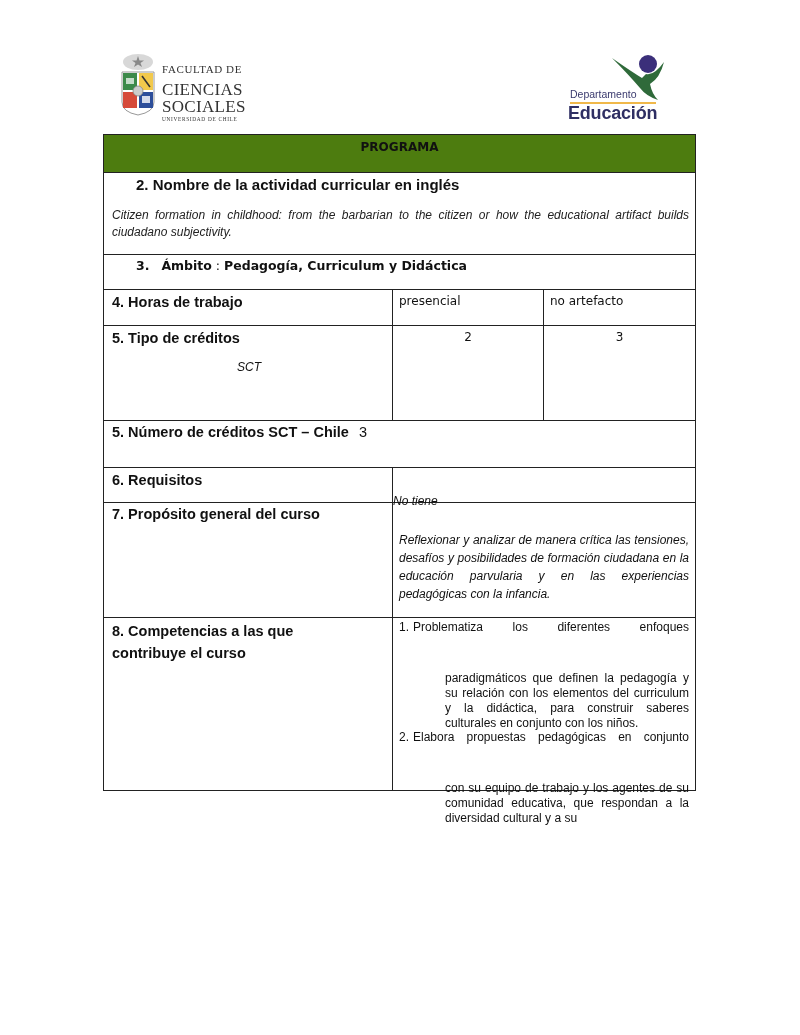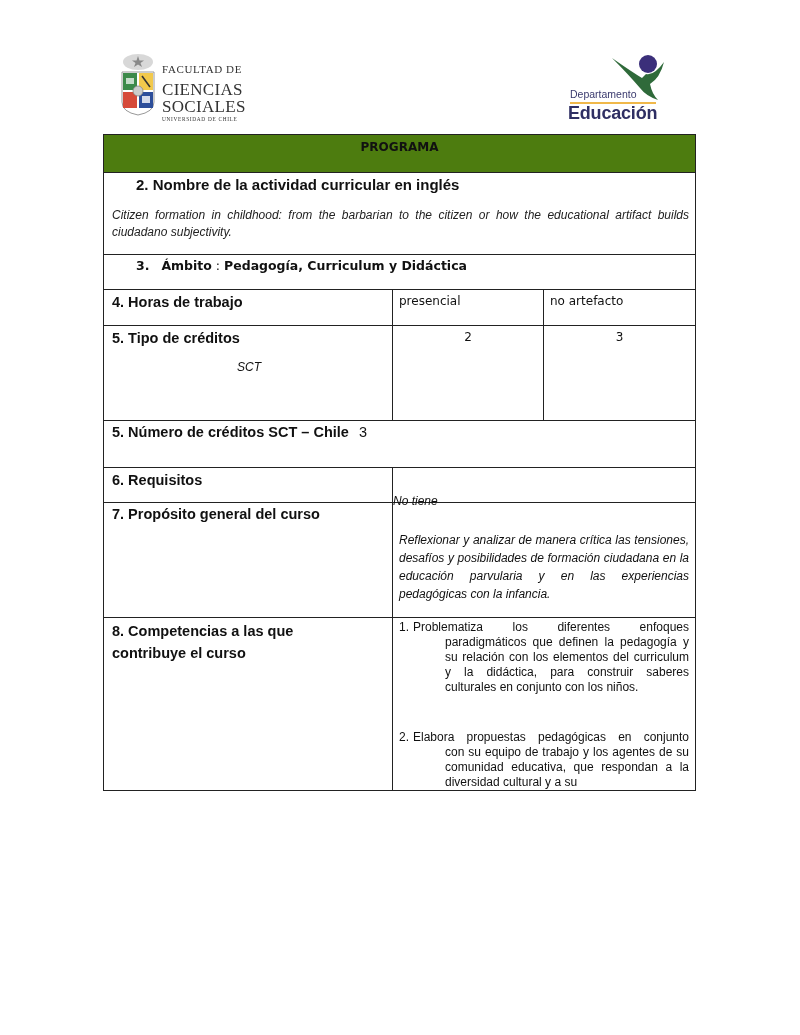--- a/index.html
+++ b/index.html
@@ -49,21 +49,21 @@
   .r7 { height: 115px; }
   .r8 { height: 173px; }
 
   .lbl { font-size: 14.5px; font-weight: bold; position: absolute; left: 8px; line-height: 22px; }
   .val { font-family: "DejaVu Sans", sans-serif; font-size: 12px; position: absolute; }
 
   .purpose { font-style: italic; font-size: 12px; line-height: 18px; text-align: justify; position: absolute; left: 6px; right: 6px; top: 28px; }
 
   .comp { font-size: 12px; line-height: 15px; position: absolute; left: 6px; right: 6px; }
   .comp .num { position: absolute; left: 0; top: 0; }
-  .comp .txt { display: block; text-indent: 0; padding-left: 46px; text-align: justify; }
+  .comp .txt { display: block; text-indent: 0; padding-left: 46px; text-align: justify; margin-top: 36px; }
 </style>
 </head>
 <body>
 
 <div class="logo-fcs">
   <svg class="crest" viewBox="0 0 36 64">
     <ellipse cx="18" cy="10" rx="15" ry="8" fill="#d8d8d8"></ellipse>
     <polygon points="18,4 19.5,8.5 24,8.5 20.5,11 22,15 18,12.5 14,15 15.5,11 12,8.5 16.5,8.5" fill="#888"></polygon>
     <path d="M2 20 H34 V50 Q34 60 18 63 Q2 60 2 50 Z" fill="#fff" stroke="#999" stroke-width="1"></path>
     <rect x="3" y="21" width="14" height="17" fill="#3d8a4a"></rect>

